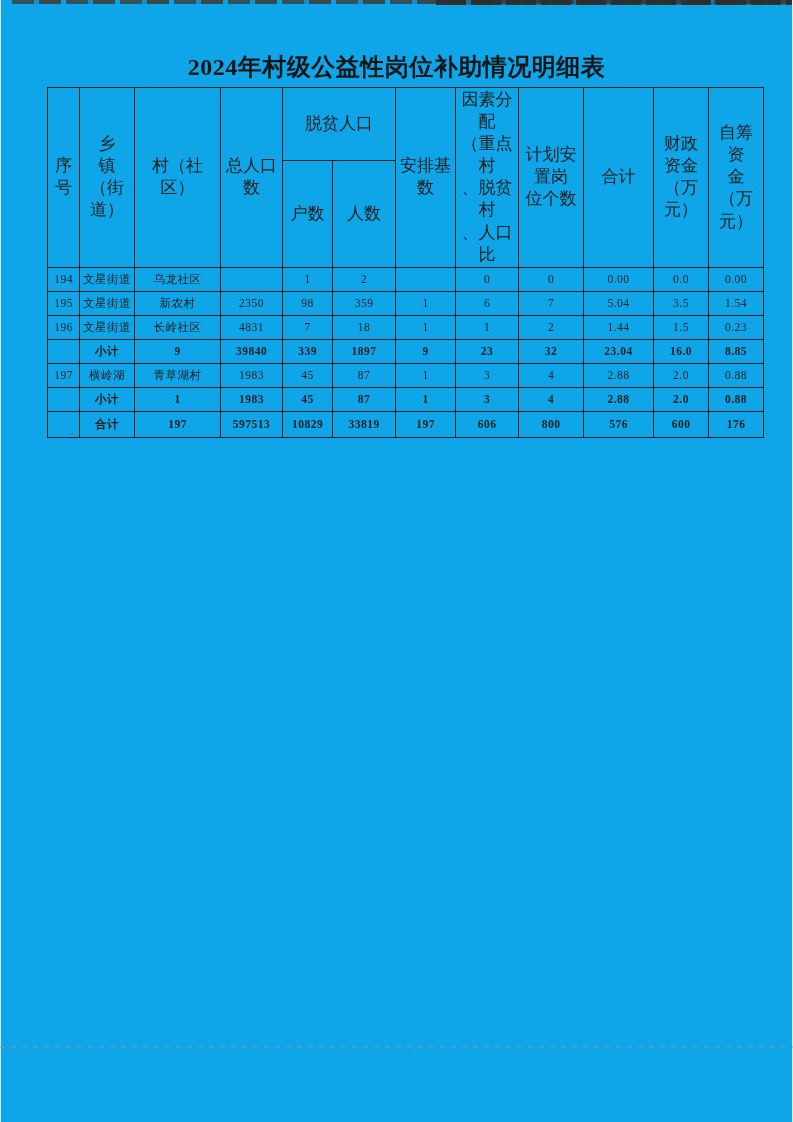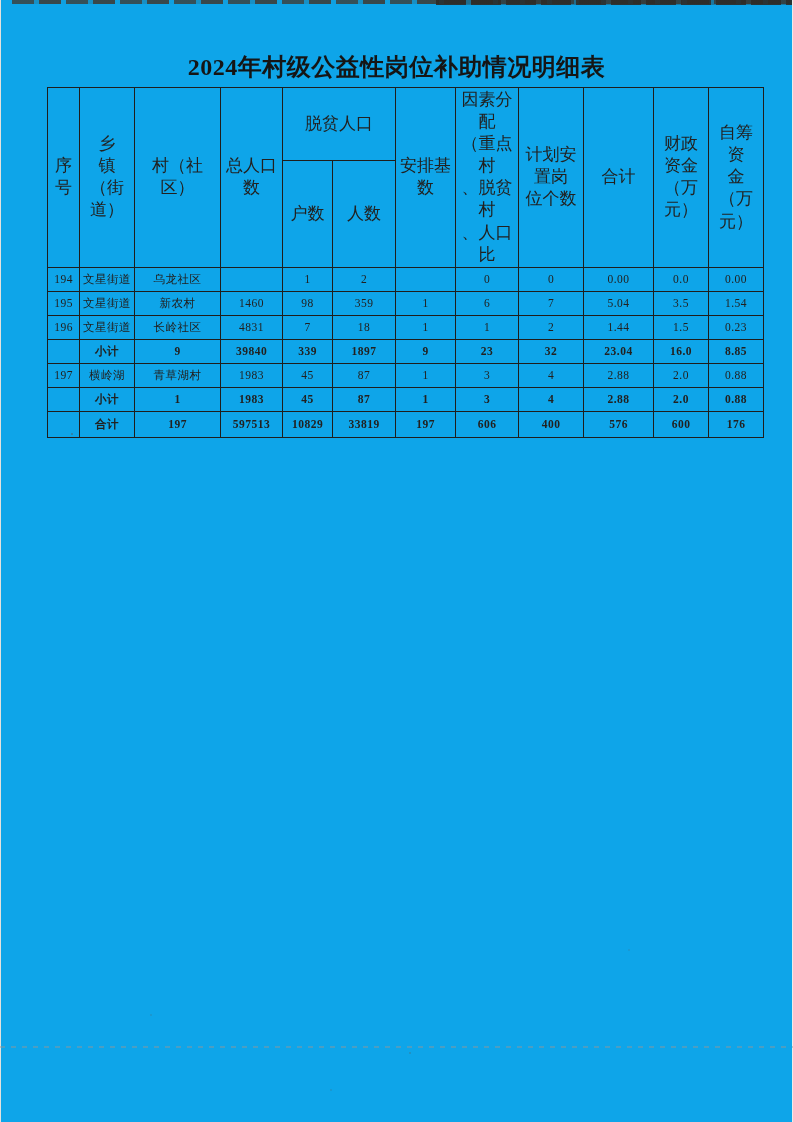--- a/index.html
+++ b/index.html
@@ -163,21 +163,21 @@
           <td>0</td>
           <td>0</td>
           <td>0.00</td>
           <td>0.0</td>
           <td>0.00</td>
         </tr>
         <tr>
           <td>195</td>
           <td>文星街道</td>
           <td>新农村</td>
-          <td>1460</td>
+          <td>2350</td>
           <td>98</td>
           <td>359</td>
           <td>1</td>
           <td>6</td>
           <td>7</td>
           <td>5.04</td>
           <td>3.5</td>
           <td>1.54</td>
         </tr>
         <tr>
@@ -238,21 +238,21 @@
         </tr>
         <tr class="bold-row">
           <td></td>
           <td>合计</td>
           <td>197</td>
           <td>597513</td>
           <td>10829</td>
           <td>33819</td>
           <td>197</td>
           <td>606</td>
-          <td>400</td>
+          <td>800</td>
           <td>576</td>
           <td>600</td>
           <td>176</td>
         </tr>
       </tbody>
   </table>
 
   <div class="dotted-line"></div>
 
   <div class="speck" style="left:71px; top:433px;"></div>

